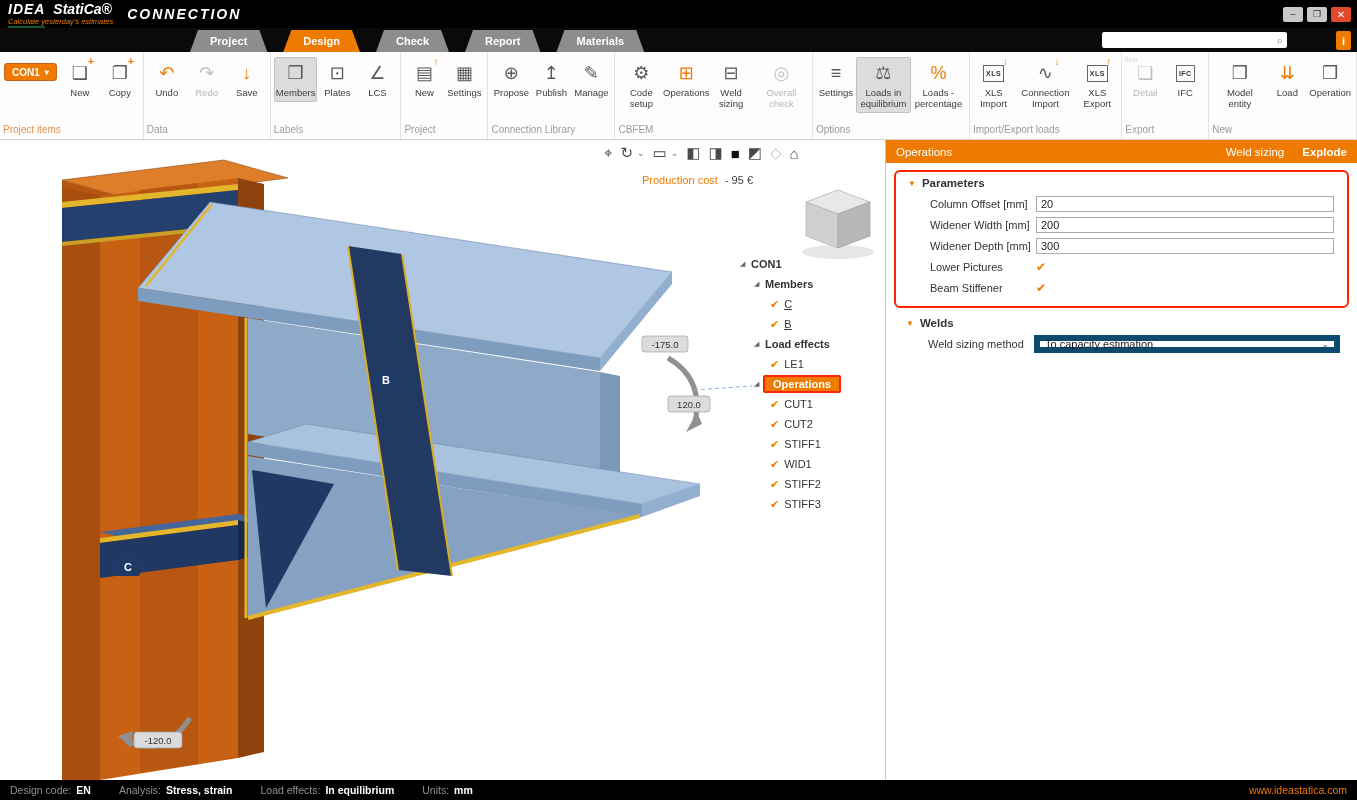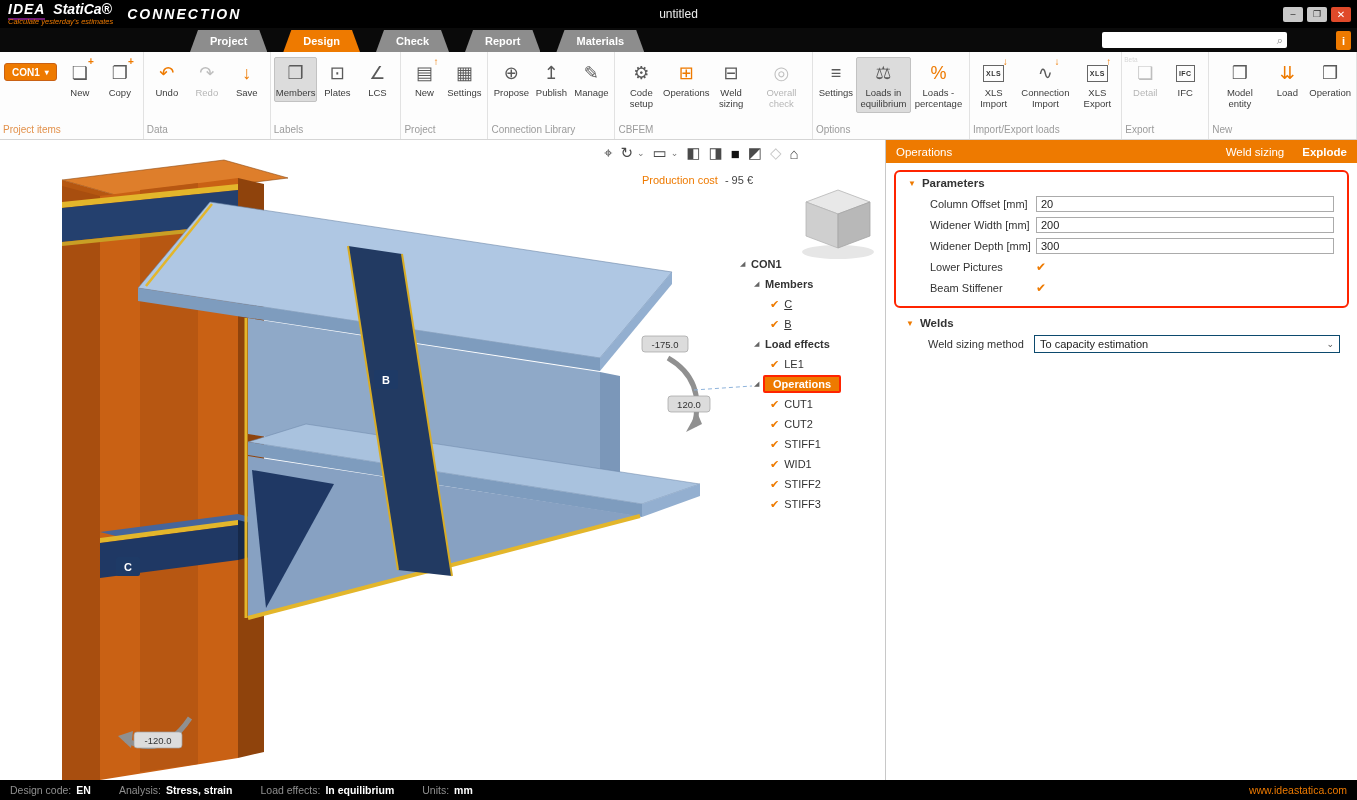--- a/index.html
+++ b/index.html
@@ -1,21 +1,21 @@
 <!DOCTYPE html>
 <html><head>
 <meta charset="utf-8">
 <style>
   *{box-sizing:border-box;margin:0;padding:0;cursor:default}
   body{width:1357px;height:800px;font-family:"Liberation Sans",sans-serif;background:#fff;overflow:hidden}
   
   .titlebar{height:28px;background:#000;display:flex;align-items:center;position:relative;color:#fff}
   .logo-block{margin-left:8px;line-height:1.05}
   .logo-line{font-style:italic;font-weight:bold;font-size:14px;white-space:nowrap}
-  .logo-idea{border-bottom:2px solid #701a75;padding-bottom:1px;letter-spacing:1px}
+  .logo-idea{border-bottom:2px solid #14532d;padding-bottom:9px;letter-spacing:1px}
   .logo-statica{margin-left:4px}
   .tagline{font-style:italic;font-size:7.5px;color:#EE7A00;margin-top:1px}
   .app-name{font-style:italic;font-weight:bold;font-size:14px;letter-spacing:2px;margin-left:14px}
   .doc-title{position:absolute;left:0;right:0;text-align:center;font-size:12px;color:#EDEDED;pointer-events:none}
   .winbtns{margin-left:auto;display:flex;gap:4px;margin-right:6px;z-index:2}
   .winbtn{width:20px;height:15px;background:#C9C9C9;color:#222;font-size:9px;display:flex;align-items:center;justify-content:center;border-radius:2px}
   .winbtn.close{background:#E04A2A;color:#fff;font-size:10px}
   
   .tabrow{height:24px;background:#0A0A0A;display:flex;align-items:flex-end;position:relative}
   .tabs{display:flex;gap:16px;margin-left:190px}
@@ -73,42 +73,41 @@
   .ph-actions{margin-left:auto;display:flex;gap:18px}
   .ph-action.bold{font-weight:bold}
   .panel-body{flex:1;padding:7px 8px 0 8px}
   .sec-head{display:flex;align-items:center;gap:6px;padding:5px 0 4px 12px;font-size:11.5px;font-weight:bold;color:#333}
   .tri-o{color:#EE7A00;font-size:8px}
   .redbox{border:2px solid #FF2400;border-radius:6px;padding:0 4px 8px 0;margin-bottom:4px}
   .prow{display:flex;align-items:center;height:21px;padding-left:34px}
   .plabel{width:106px;font-size:11px;color:#333;flex:none}
   .pinput{width:298px;height:16px;border:1px solid #ABABAB;font-size:11px;font-family:"Liberation Sans",sans-serif;padding:0 4px;color:#222}
   .pcheck{color:#EE7A00;font-size:12px}
-  .pselect{width:306px;height:18px;border:1px solid #0c4a6e;display:flex;align-items:center;justify-content:space-between;padding:0 5px;font-size:11px;color:#222;background:#fff}
+  .pselect{width:306px;height:18px;border:6px solid #0c4a6e;display:flex;align-items:center;justify-content:space-between;padding:0 5px;font-size:11px;color:#222;background:#fff}
   .selchev{color:#555;font-size:9px}
   
   .statusbar{height:20px;background:#000;display:flex;align-items:center;padding:0 10px;font-size:10.5px}
   .stitem{margin-right:28px;white-space:nowrap}
   .stlabel{color:#8F8F8F}
   .stvalue{color:#fff;font-weight:bold;margin-left:5px}
   .st-web{margin-left:auto;color:#EE7A00}
 </style>
 </head>
 <body>
 
 <div class="titlebar">
   <div class="logo-block">
     <div class="logo-line">
       <span class="logo-idea">IDEA</span>
       <span class="logo-statica">StatiCa®</span>
     </div>
     <div class="tagline">Calculate yesterday's estimates</div>
   </div>
   <div class="app-name">CONNECTION</div>
-  <div class="doc-title">untitled</div>
   <div class="winbtns">
     <div class="winbtn">–</div>
     <div class="winbtn">❐</div>
     <div class="winbtn close">✕</div>
   </div>
 </div>
 
 <div class="tabrow">
   <div class="tabs">
       <div class="tab">Project</div>

